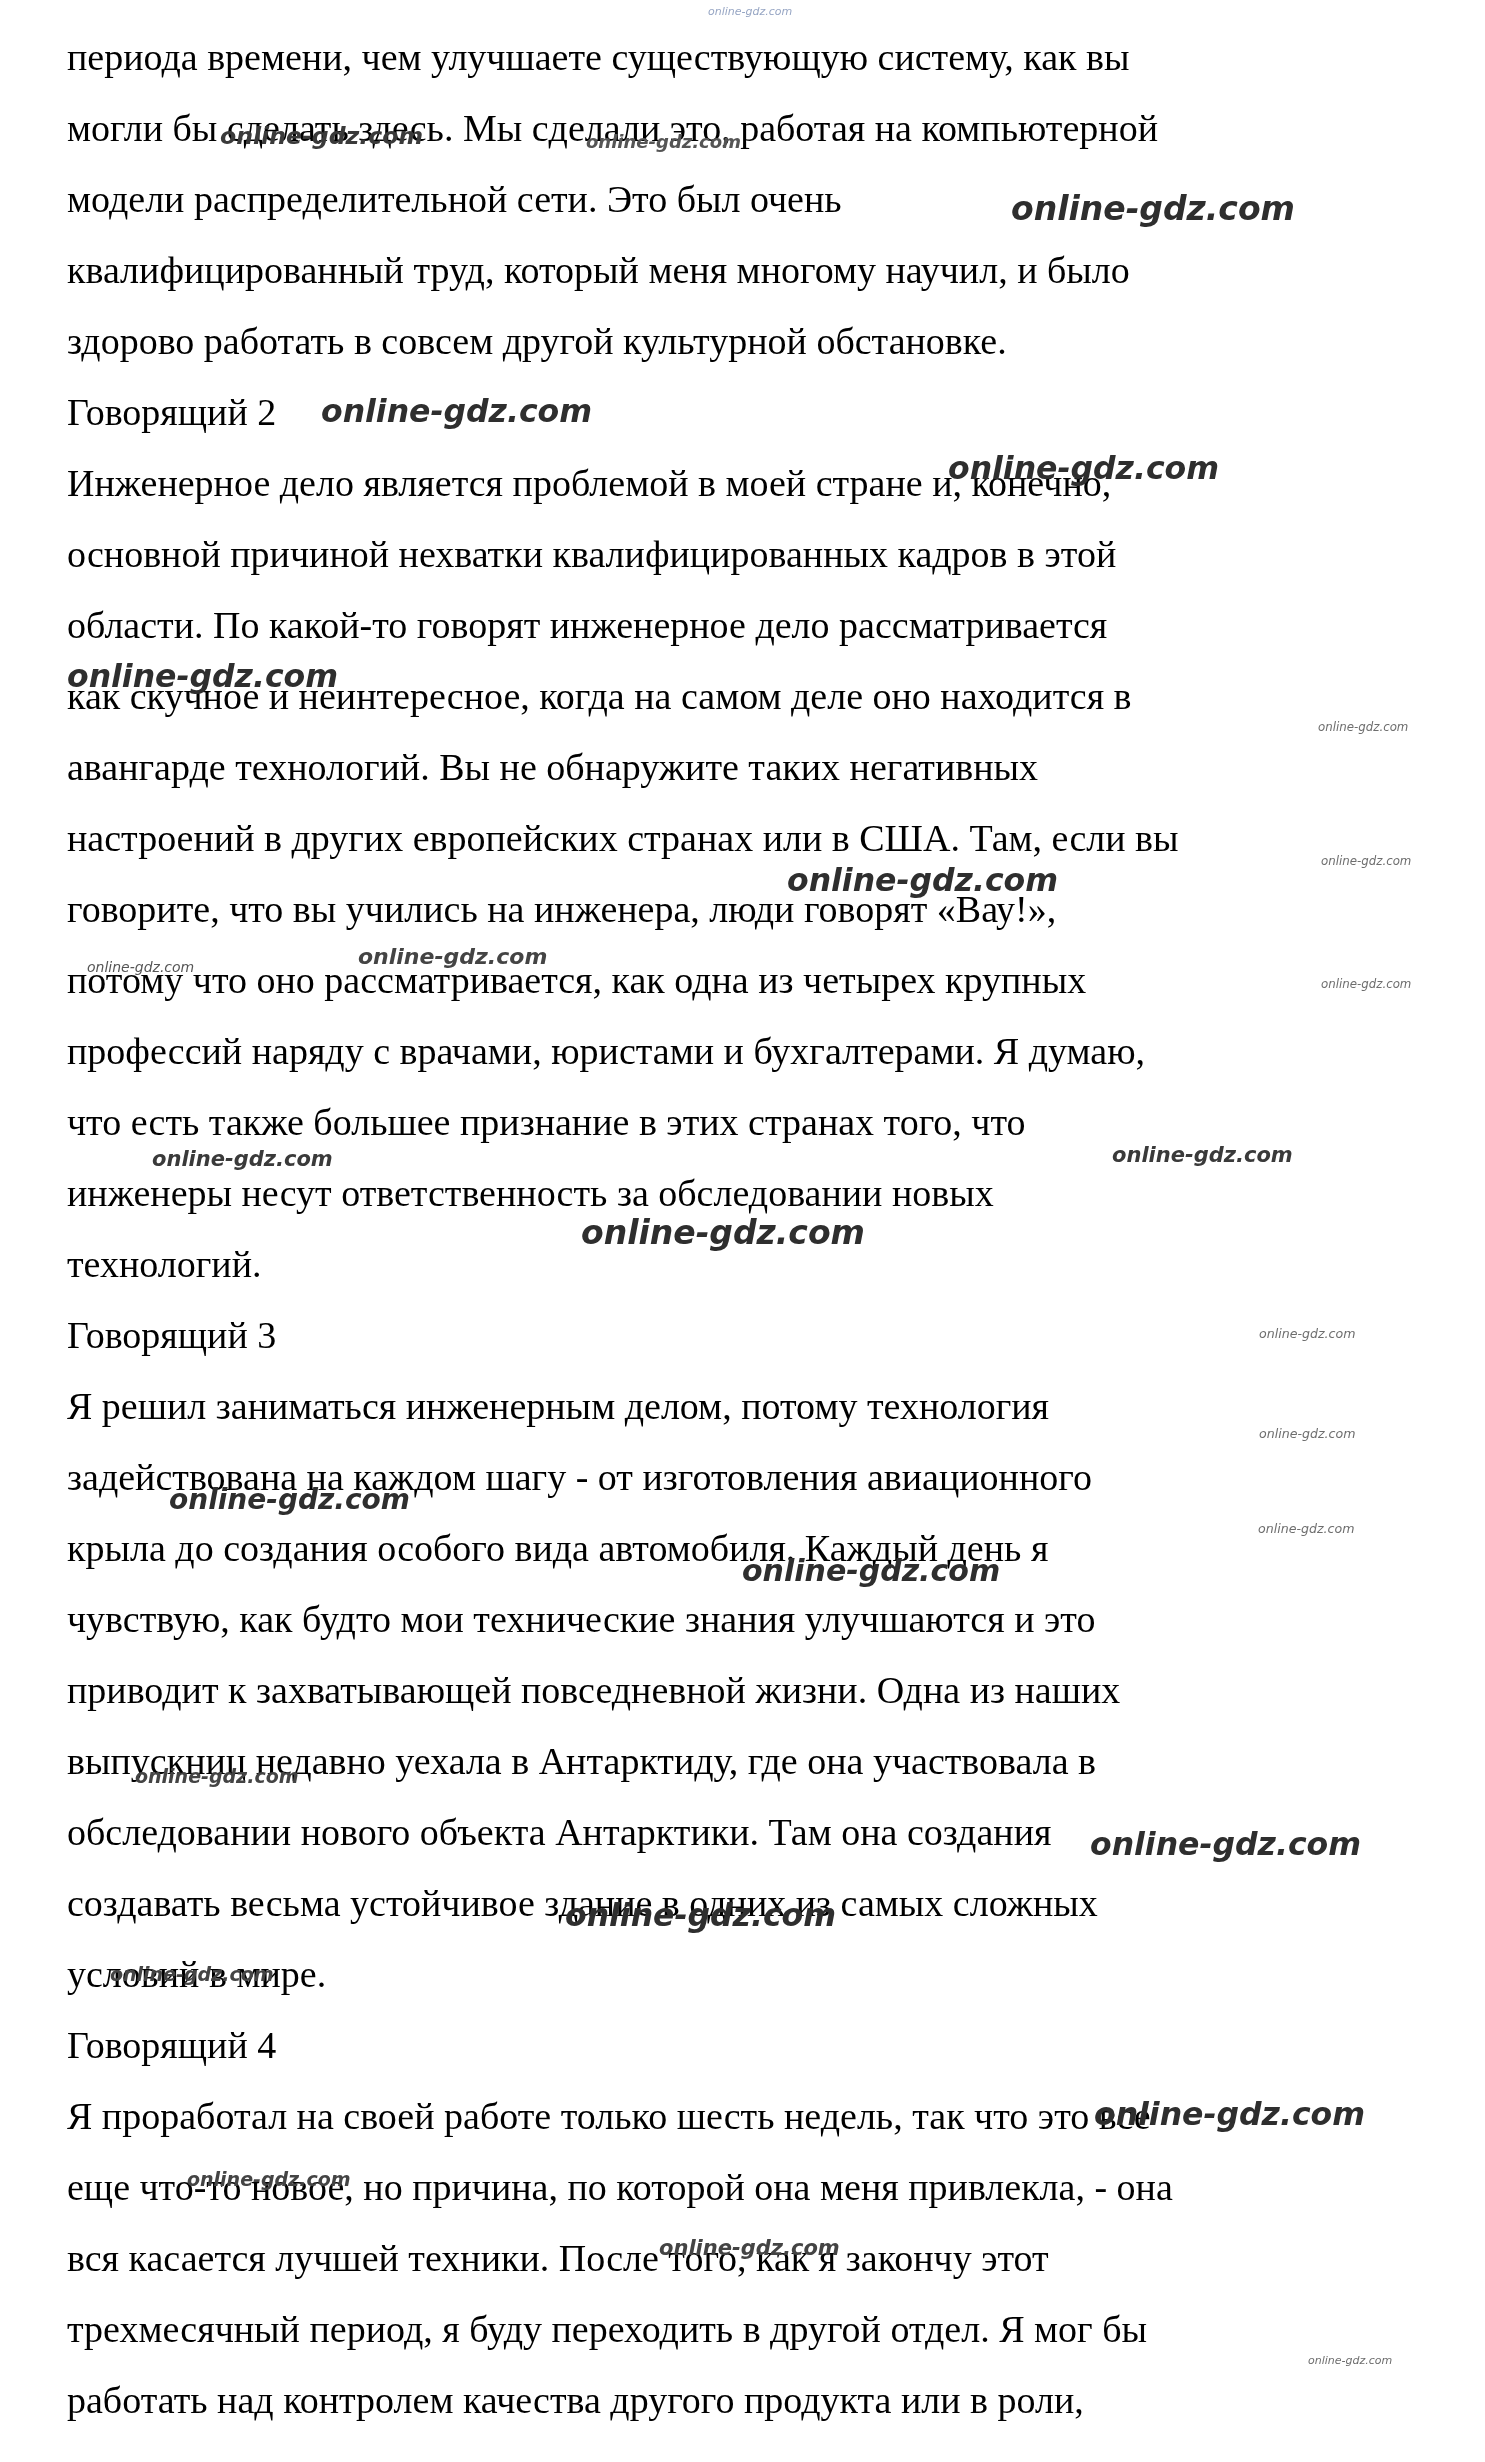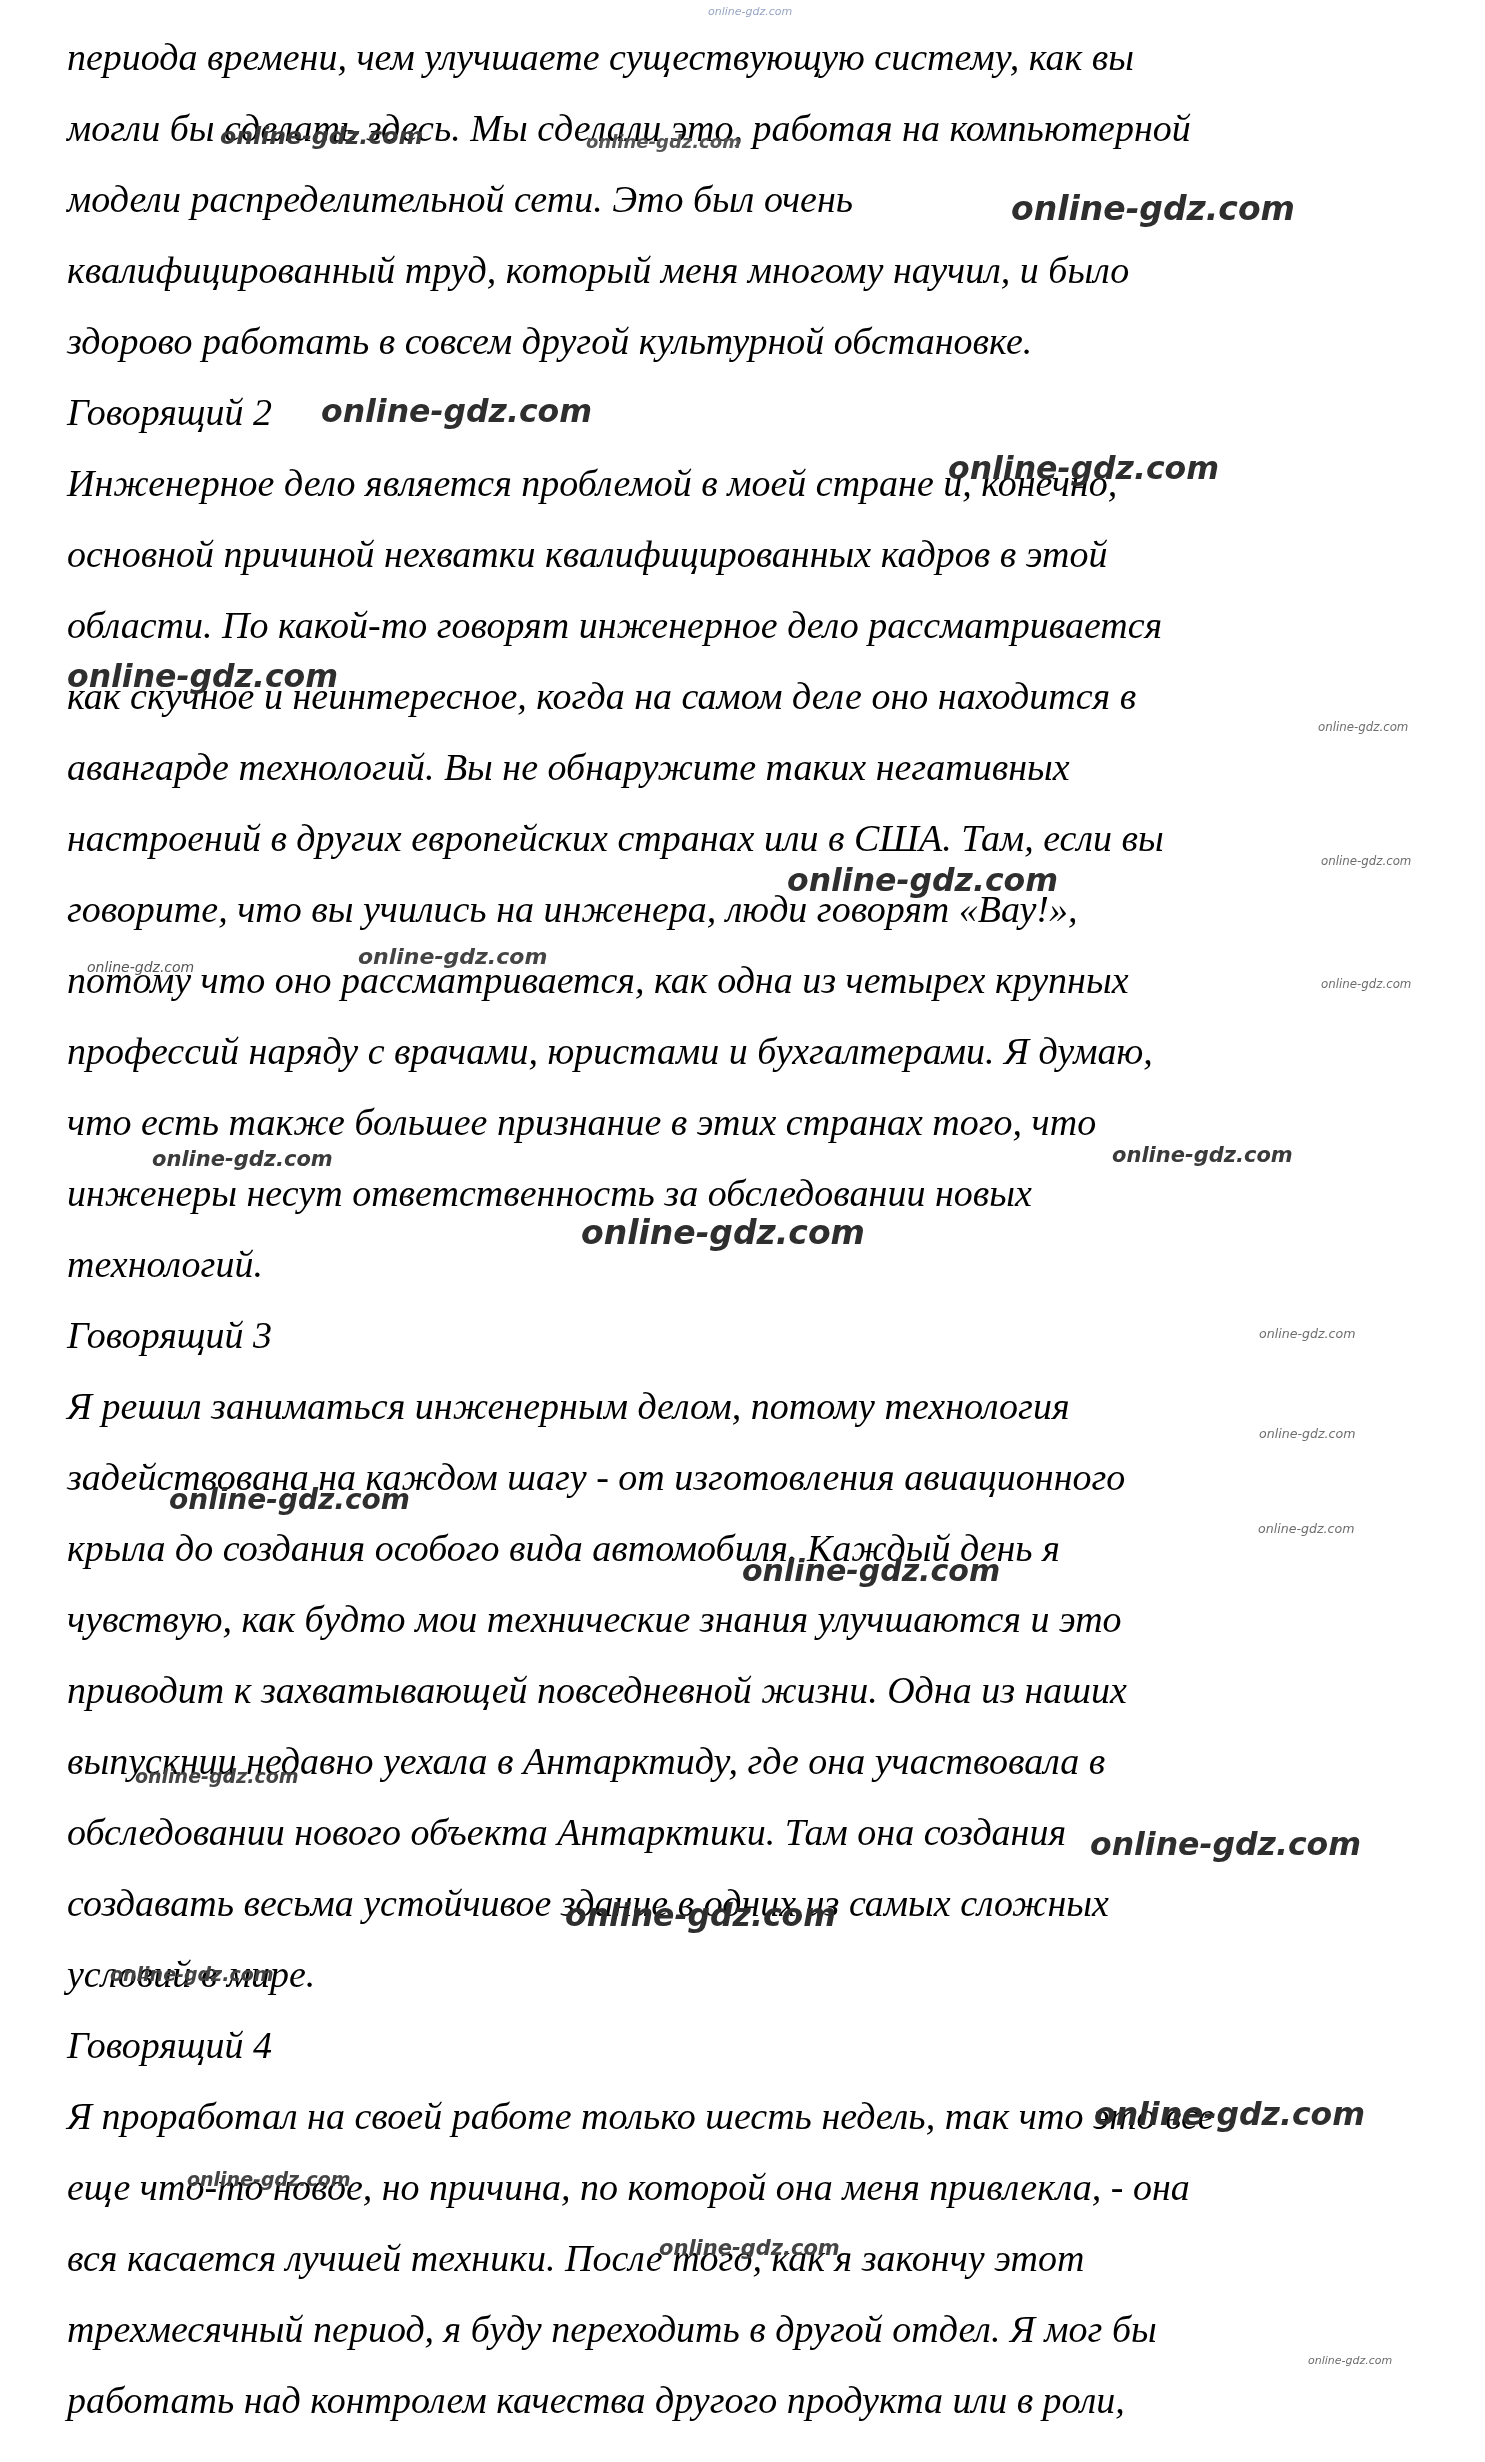--- a/index.html
+++ b/index.html
@@ -25,21 +25,20 @@
     left: 67px;
     top: 22px;
     right: 31.5px;
   }
   .line {
     font-size: 38px;
     line-height: 71px;
     height: 71px;
     color: #000000;
     white-space: nowrap;
-    font-style: italic;
   }
   .line.speaker {
   }
   .watermark-layer {
     position: absolute;
     left: 0;
     top: 0;
     width: 100%;
     height: 100%;
     pointer-events: none;

